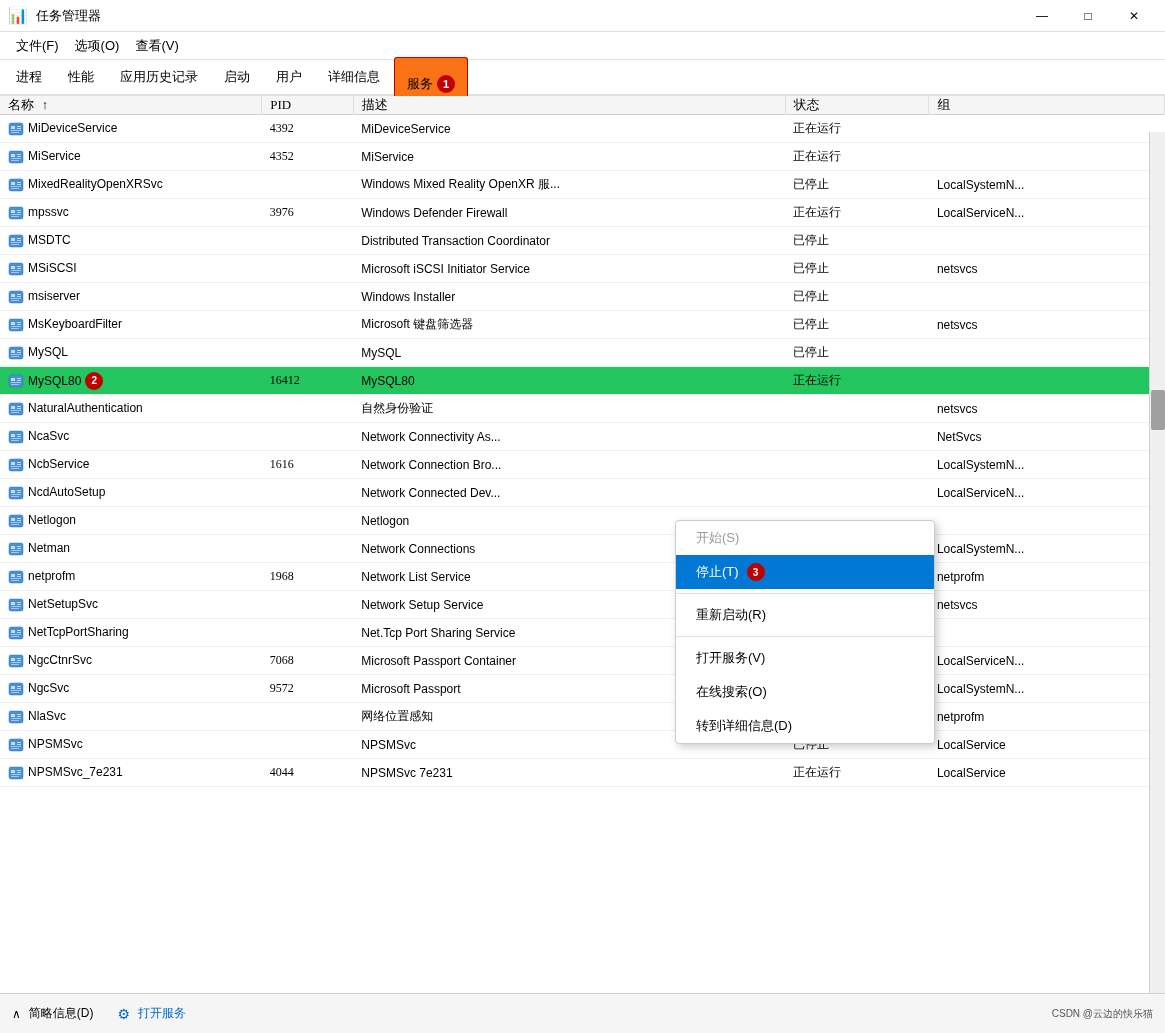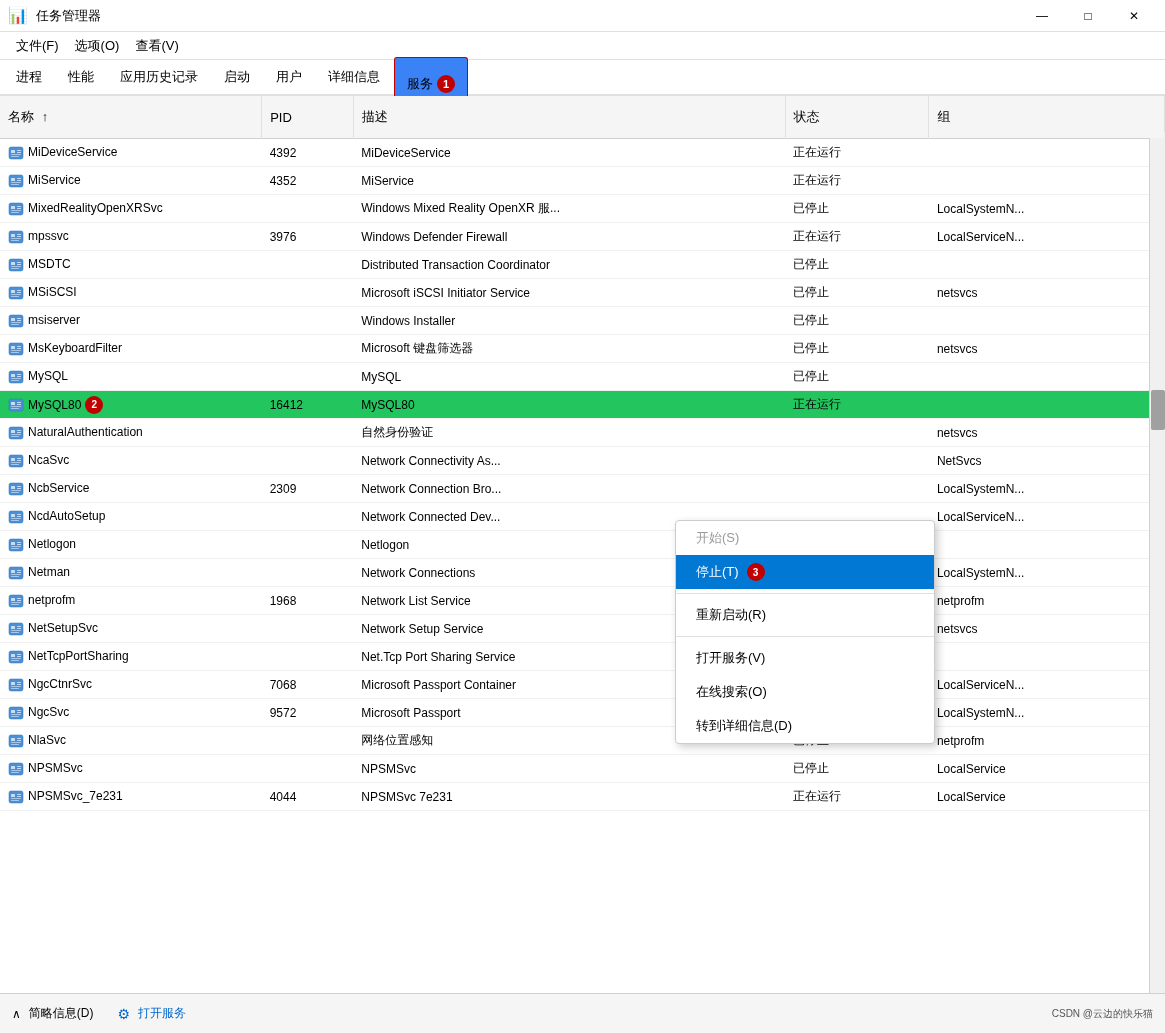--- a/index.html
+++ b/index.html
@@ -76,21 +76,21 @@
       padding: 6px 12px;
       cursor: pointer;
       font-size: 13px;
       color: #000;
       border-radius: 3px 3px 0 0;
       height: 52px;
       display: flex;
       align-items: center;
     }
     .tab.active {
-      background: #3b82f6;
+      background: #f97316;
       border: 1px solid #c00000;
       border-bottom: none;
       color: #000;
       font-weight: 500;
       position: relative;
       margin-top: 12px;
     }
     .tab-badge {
       display: inline-flex;
       align-items: center;
@@ -121,21 +121,21 @@
 
     thead tr {
       background: #f5f5f5;
       border-bottom: 1px solid #d0d0d0;
       position: sticky;
       top: 0;
       z-index: 10;
     }
 
     thead th {
-      padding: 12px 8px;
+      padding: 0 8px;
       text-align: left;
       font-weight: 500;
       font-size: 13px;
       color: #000;
       border-right: 1px solid #e0e0e0;
     }
 
     tbody tr {
       height: 28px;
       border-bottom: 1px solid #f0f0f0;
@@ -145,21 +145,21 @@
     tbody td {
       padding: 3px 8px;
       font-size: 12px;
       overflow: hidden;
       text-overflow: ellipsis;
       white-space: nowrap;
       vertical-align: middle;
     }
 
     .col-name { width: 200px; }
-    .col-pid { width: 70px; }
+    .col-pid { width: 70px; font-family: Liberation Serif, serif; }
     .col-desc { width: 330px; }
     .col-status { width: 110px; }
     .col-group { width: 180px; }
 
     
     .status-bar {
       position: absolute;
       bottom: 0;
       left: 0;
       right: 0;
@@ -503,21 +503,21 @@
           <td class="col-name"><span style="display:inline-flex;align-items:center;vertical-align:middle;margin-right:4px;">
               <svg width="16" height="16" viewBox="0 0 16 16" fill="none" xmlns="http://www.w3.org/2000/svg">
     <rect x="1" y="2" width="14" height="12" rx="2" fill="#4a90d9" stroke="#2a70b9" stroke-width="0.5"></rect>
     <rect x="3" y="5" width="4" height="3" rx="0.5" fill="#fff" opacity="0.7"></rect>
     <rect x="9" y="5" width="4" height="1" rx="0.5" fill="#fff" opacity="0.7"></rect>
     <rect x="9" y="7" width="4" height="1" rx="0.5" fill="#fff" opacity="0.7"></rect>
     <rect x="3" y="9" width="10" height="1" rx="0.5" fill="#fff" opacity="0.5"></rect>
     <rect x="3" y="11" width="8" height="1" rx="0.5" fill="#fff" opacity="0.5"></rect>
   </svg>
             </span><span>NcbService</span></td>
-          <td class="col-pid">2309</td>
+          <td class="col-pid">1616</td>
           <td class="col-desc">Network Connection Bro...</td>
           <td class="col-status"></td>
           <td class="col-group">LocalSystemN...</td>
         </tr>
         <tr>
           <td class="col-name"><span style="display:inline-flex;align-items:center;vertical-align:middle;margin-right:4px;">
               <svg width="16" height="16" viewBox="0 0 16 16" fill="none" xmlns="http://www.w3.org/2000/svg">
     <rect x="1" y="2" width="14" height="12" rx="2" fill="#4a90d9" stroke="#2a70b9" stroke-width="0.5"></rect>
     <rect x="3" y="5" width="4" height="3" rx="0.5" fill="#fff" opacity="0.7"></rect>
     <rect x="9" y="5" width="4" height="1" rx="0.5" fill="#fff" opacity="0.7"></rect>

